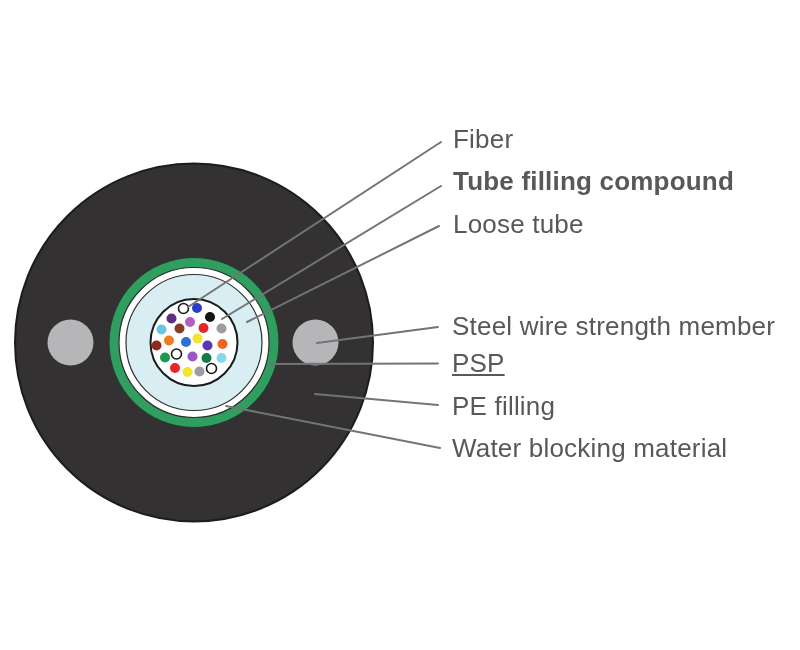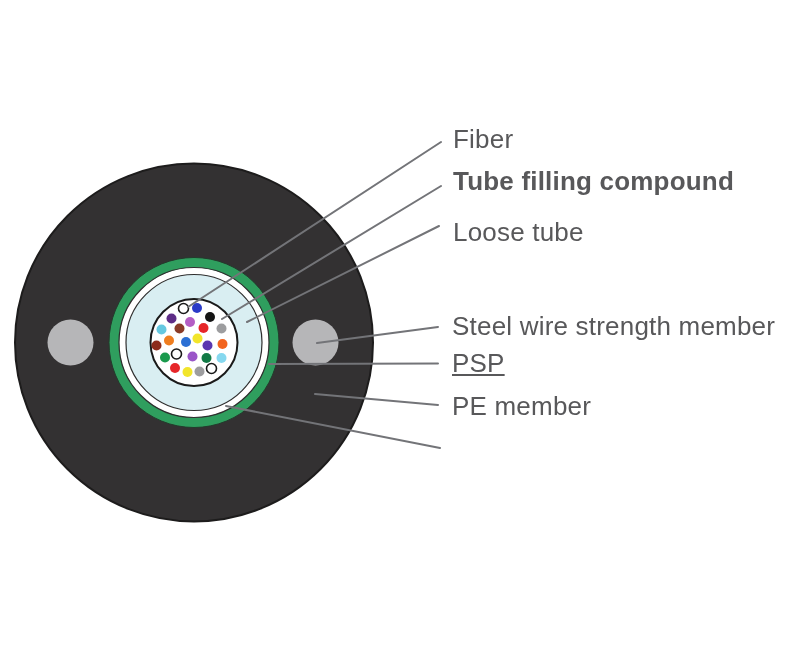--- a/index.html
+++ b/index.html
@@ -69,17 +69,18 @@
       <line x1="222" y1="319" x2="441" y2="186" stroke="#737478" stroke-width="2" stroke-linecap="round"></line>
       <line x1="247" y1="322" x2="439" y2="226" stroke="#737478" stroke-width="2" stroke-linecap="round"></line>
       <line x1="317" y1="343" x2="438" y2="327" stroke="#737478" stroke-width="2" stroke-linecap="round"></line>
       <line x1="269" y1="364" x2="438" y2="363.5" stroke="#737478" stroke-width="2" stroke-linecap="round"></line>
       <line x1="315" y1="394" x2="438" y2="405" stroke="#737478" stroke-width="2" stroke-linecap="round"></line>
       <line x1="226" y1="406" x2="440" y2="448" stroke="#737478" stroke-width="2" stroke-linecap="round"></line>
     </svg>
 
   <div class="label" style="left: 453px; top: 123px; color: rgb(88, 88, 90); font-size: 26px;">Fiber</div>
   <div class="label" style="left: 453px; top: 165px; color: rgb(88, 88, 90); font-size: 26px; font-weight: bold;">Tube filling compound</div>
-  <div class="label" style="left: 453px; top: 216px; color: rgb(88, 88, 90); font-size: 26px;">Loose tube</div>
+  <div class="label" style="left: 453px; top: 208px; color: rgb(88, 88, 90); font-size: 26px;">Loose tube</div>
   <div class="label" style="left: 452px; top: 310px; color: rgb(88, 88, 90); font-size: 26px;">Steel wire strength member</div>
   <div class="label" style="left: 452px; top: 347px; color: rgb(88, 88, 90); font-size: 26px; text-decoration: underline;">PSP</div>
-  <div class="label" style="left: 452px; top: 390px; color: rgb(88, 88, 90); font-size: 26px;">PE member</div>
+  <div class="label" style="left: 452px; top: 390px; color: rgb(88, 88, 90); font-size: 26px;">PE filling</div>
+  <div class="label" style="left: 452px; top: 432px; color: rgb(88, 88, 90); font-size: 26px;">Water blocking material</div>
 </div>
 
 </body></html>

